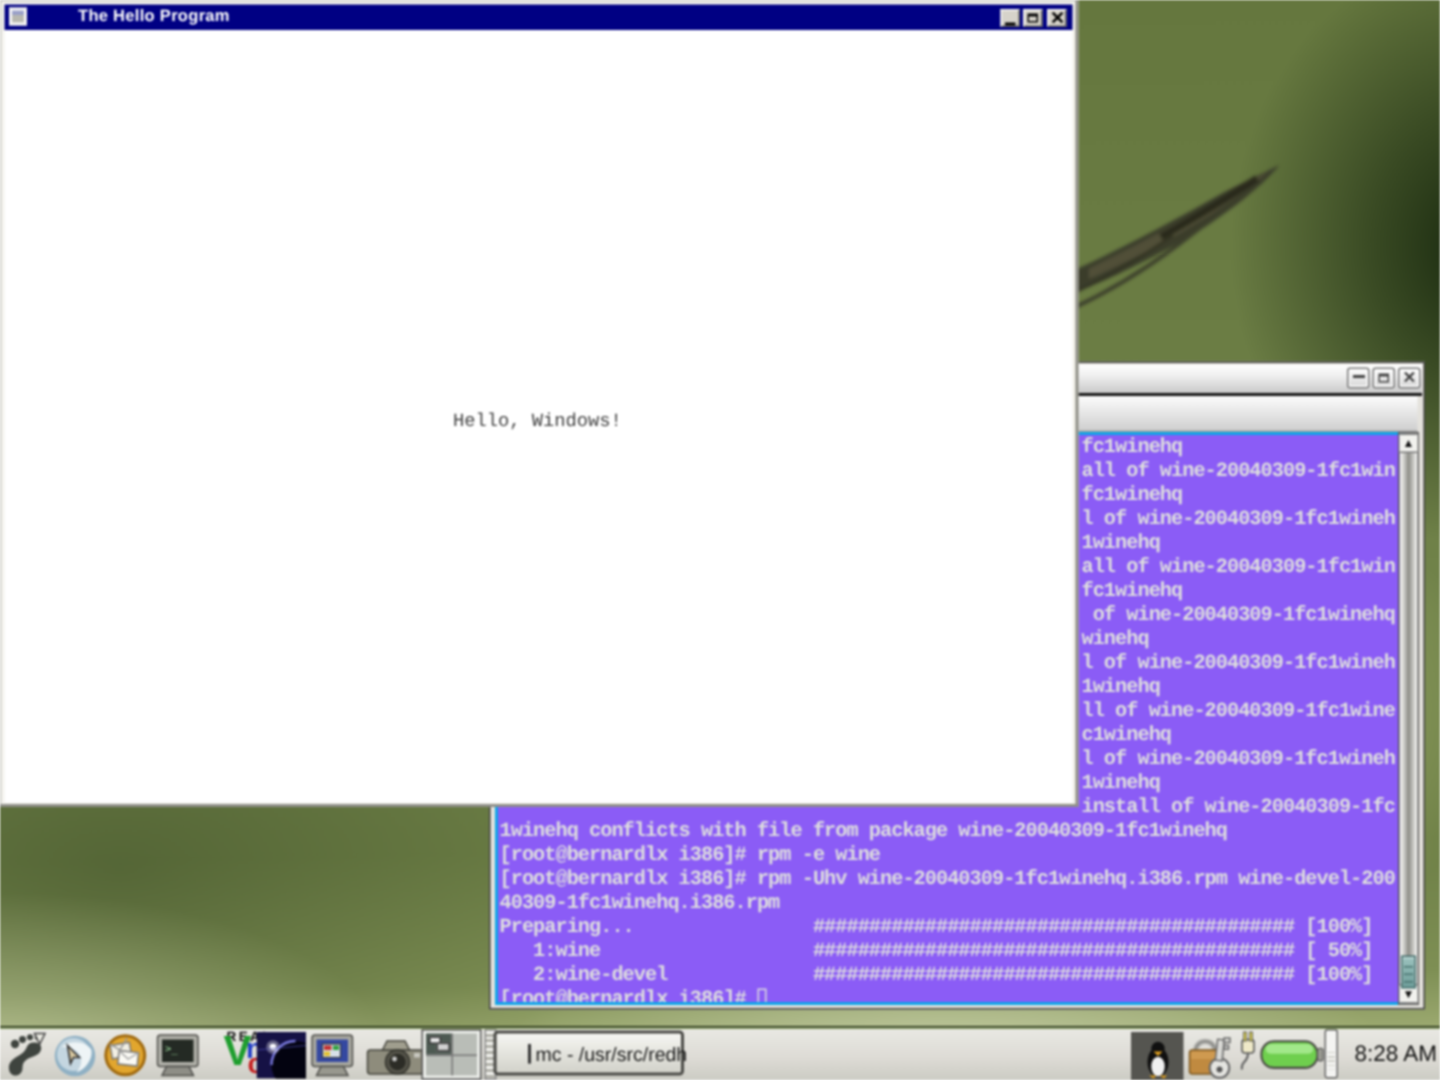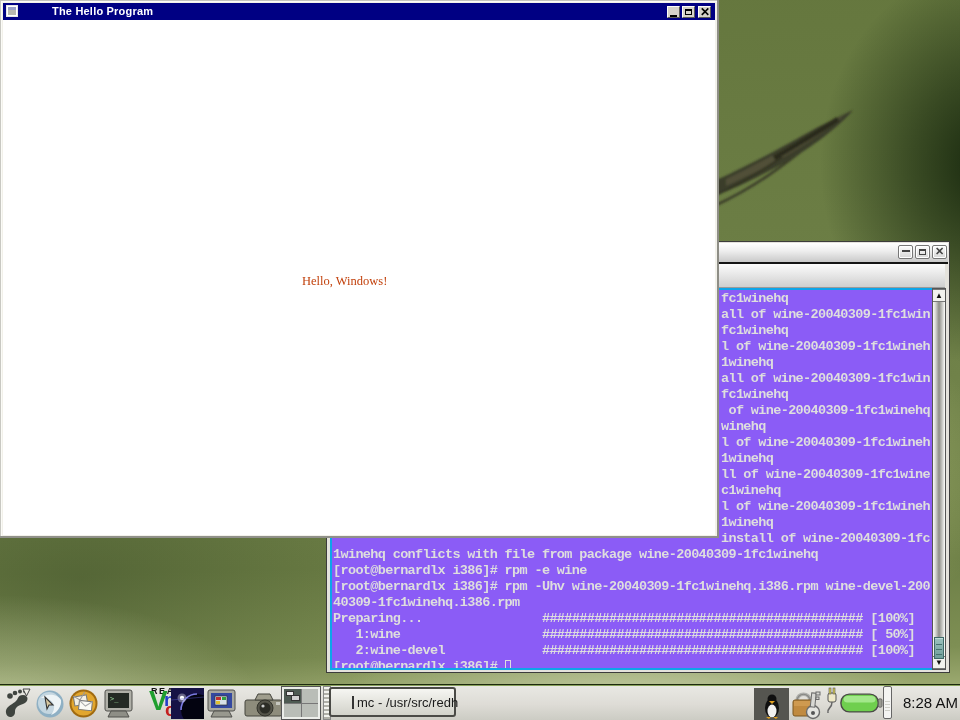--- a/index.html
+++ b/index.html
@@ -48,22 +48,22 @@
 #hicon { position:absolute; left:3px; top:2px; width:12px; height:12px; background:#fff;
   border:1px solid #e8e8e8; }
 #hicon .bar { position:absolute; left:1px; top:1px; right:1px; height:3px; background:#9aa0c8; }
 #hicon .body { position:absolute; left:1px; top:4px; right:1px; bottom:1px; background:#b8b8b0; }
 #htext { position:absolute; left:21px; top:2px; color:#fff; font-size:11px; font-weight:bold;
   letter-spacing:0.2px;margin-left:28px; }
 .hbtn { position:absolute; top:3px; width:13px; height:12px; background:#d6d3ca;
   border-top:1px solid #fcfcf8; border-left:1px solid #fcfcf8;
   border-right:1px solid #5c5c58; border-bottom:1px solid #5c5c58; }
 #hcontent { position:absolute; left:3px; top:20px; width:712px; height:515px; background:#ffffff; }
-#htxt { position:absolute; left:299px; top:254px; font-family:Liberation Serif, serif;
-  font-size:12.5px; color:#c2410c; }
+#htxt { position:absolute; left:299px; top:254px; font-family:Liberation Mono, monospace;
+  font-size:12.5px; color:#404040; }
 
 #panel { position:absolute; left:0; top:684px; width:960px; height:36px;
   background:linear-gradient(#e9e9e4 0%, #dedcd6 55%, #ccccc4 100%);
   border-top:1px solid #1c2a0e; box-shadow:inset 0 1px 0 #87a05a; }
 .picon { position:absolute; top:3px; width:31px; height:31px; }
 .taskbtn { position:absolute; top:2px; height:30px; background:linear-gradient(#f6f6f2,#d2d2ca);
   border:2px solid #4a4a46; border-radius:3px; color:#1a1a1a; font-size:13px;
   display:flex; align-items:center; white-space:nowrap;padding-left:17px; }
 .tico { width:15px; height:13px; background:#888; border:1px solid #333; margin:0 3px 0 4px;
   position:relative; }

